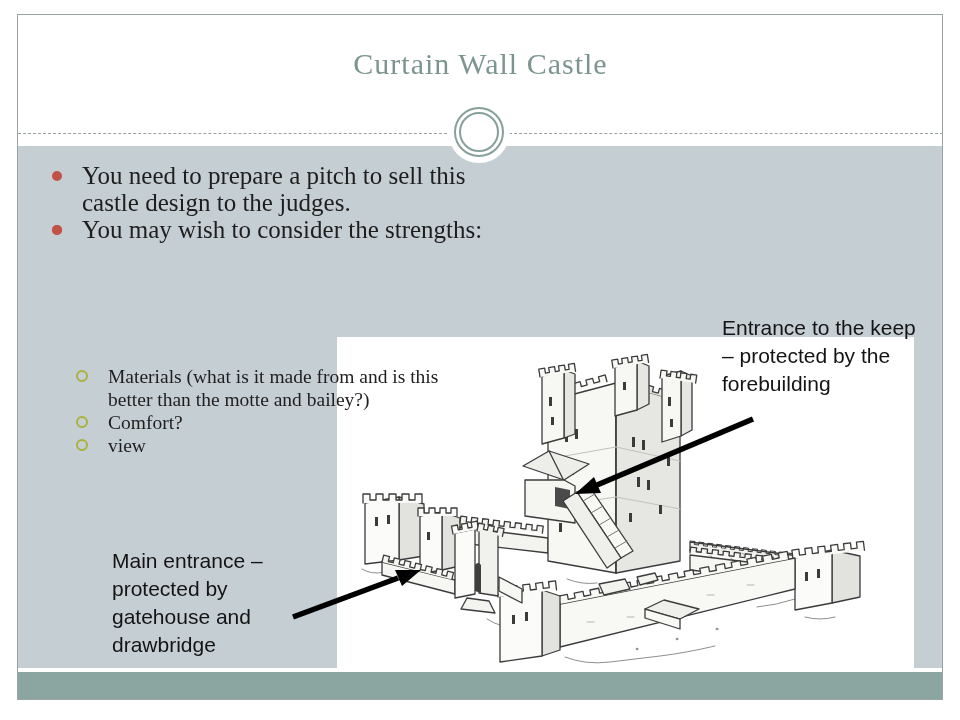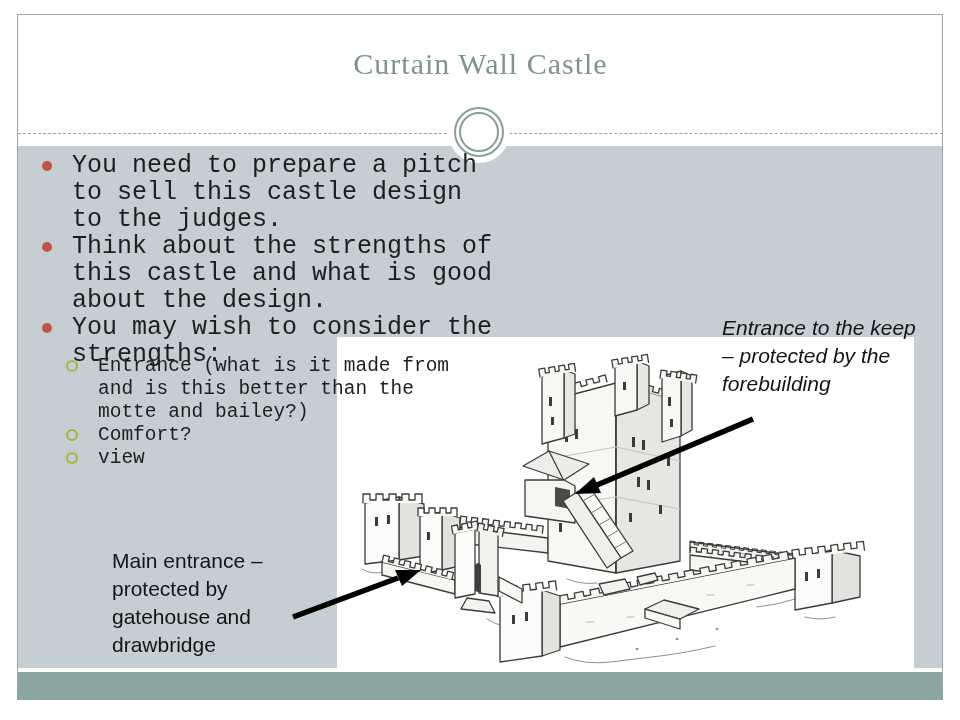--- a/index.html
+++ b/index.html
@@ -53,21 +53,21 @@
   }
 
   
   .image-panel{
     position:absolute;left:337px;top:337px;width:577px;height:332px;
     background:#ffffff;z-index:1;
   }
   .image-panel svg{display:block;width:577px;height:332px;}
 
   
-  ul{list-style:none;margin:0;padding:0;font-family:Liberation Mono, monospace;}
+  ul{list-style:none;margin:10px;padding:0;}
   .bullet-list{
     position:absolute;left:36px;top:152px;width:460px;z-index:2;
     font-size:25px;line-height:27px;color:#1E1E1E;
   }
   .bullet-list li{position:relative;padding-left:36px;}
   .dot{
     position:absolute;left:6px;top:9px;width:10px;height:10px;
     border-radius:50%;background:#C25148;
   }
   .sub-list{
@@ -78,21 +78,21 @@
   .ring{
     position:absolute;left:30px;top:5px;width:8px;height:8px;
     border:2px solid #A9B23B;border-radius:50%;background:transparent;
   }
 
   
   .callout{
     position:absolute;z-index:3;font-family:"Liberation Sans", sans-serif;
     font-size:21px;line-height:28px;color:#141414;
   }
-  .callout-keep{left:722px;top:314px;width:200px;font-style:italic;}
+  .callout-keep{left:722px;top:314px;width:200px;}
   .callout-main{left:112px;top:547px;width:176px;}
 
   
   .arrows{
     position:absolute;left:0;top:0;width:960px;height:720px;
     z-index:4;pointer-events:none;
   }
 </style>
 </head>
 <body>
@@ -247,32 +247,31 @@
   </svg>
 </div>
 
 <ul class="bullet-list" data-interactable="false">
   <li data-interactable="false">
     <span class="dot" data-interactable="false"></span>
     <span data-interactable="false">You need to prepare a pitch to sell this castle design to the judges.</span>
   </li>
   <li data-interactable="false">
     <span class="dot" data-interactable="false"></span>
-    <span data-interactable="false">Think about the strengths of this castle and what is good about the design.</span>
   </li>
   <li data-interactable="false">
     <span class="dot" data-interactable="false"></span>
     <span data-interactable="false">You may wish to consider the strengths:</span>
   </li>
 </ul>
 
 <ul class="sub-list" data-interactable="false">
   <li data-interactable="false">
     <span class="ring" data-interactable="false"></span>
-    <span data-interactable="false">Entrance (what is it made from and is this better than the motte and bailey?)</span>
+    <span data-interactable="false">Materials (what is it made from and is this better than the motte and bailey?)</span>
   </li>
   <li data-interactable="false">
     <span class="ring" data-interactable="false"></span>
     <span data-interactable="false">Comfort?</span>
   </li>
   <li data-interactable="false">
     <span class="ring" data-interactable="false"></span>
     <span data-interactable="false">view</span>
   </li>
 </ul>

